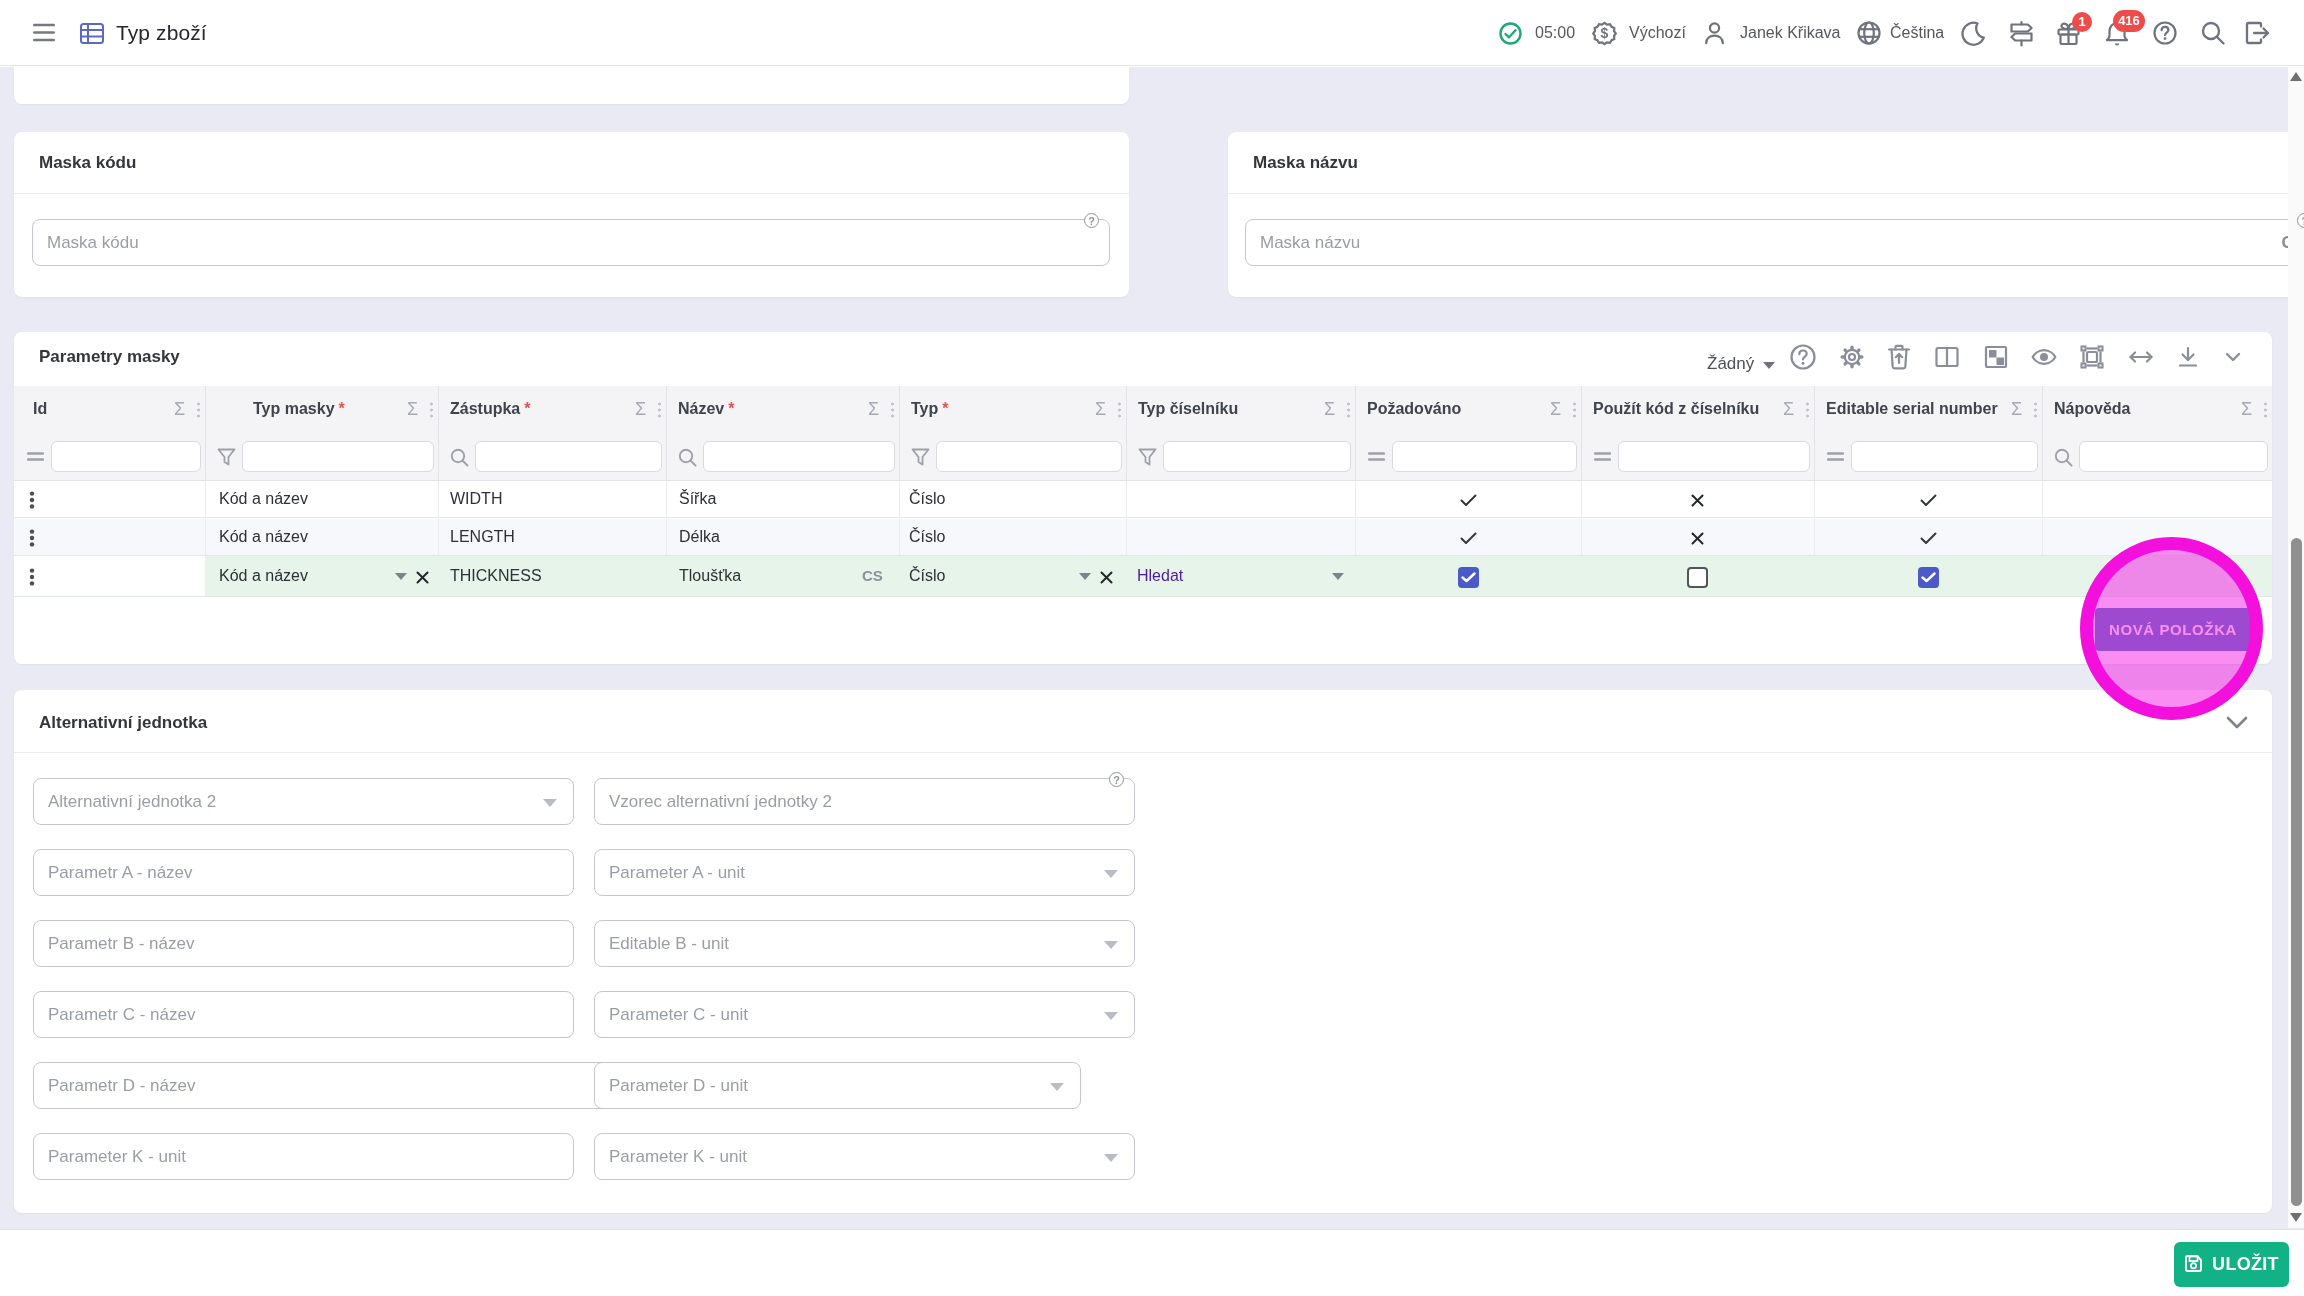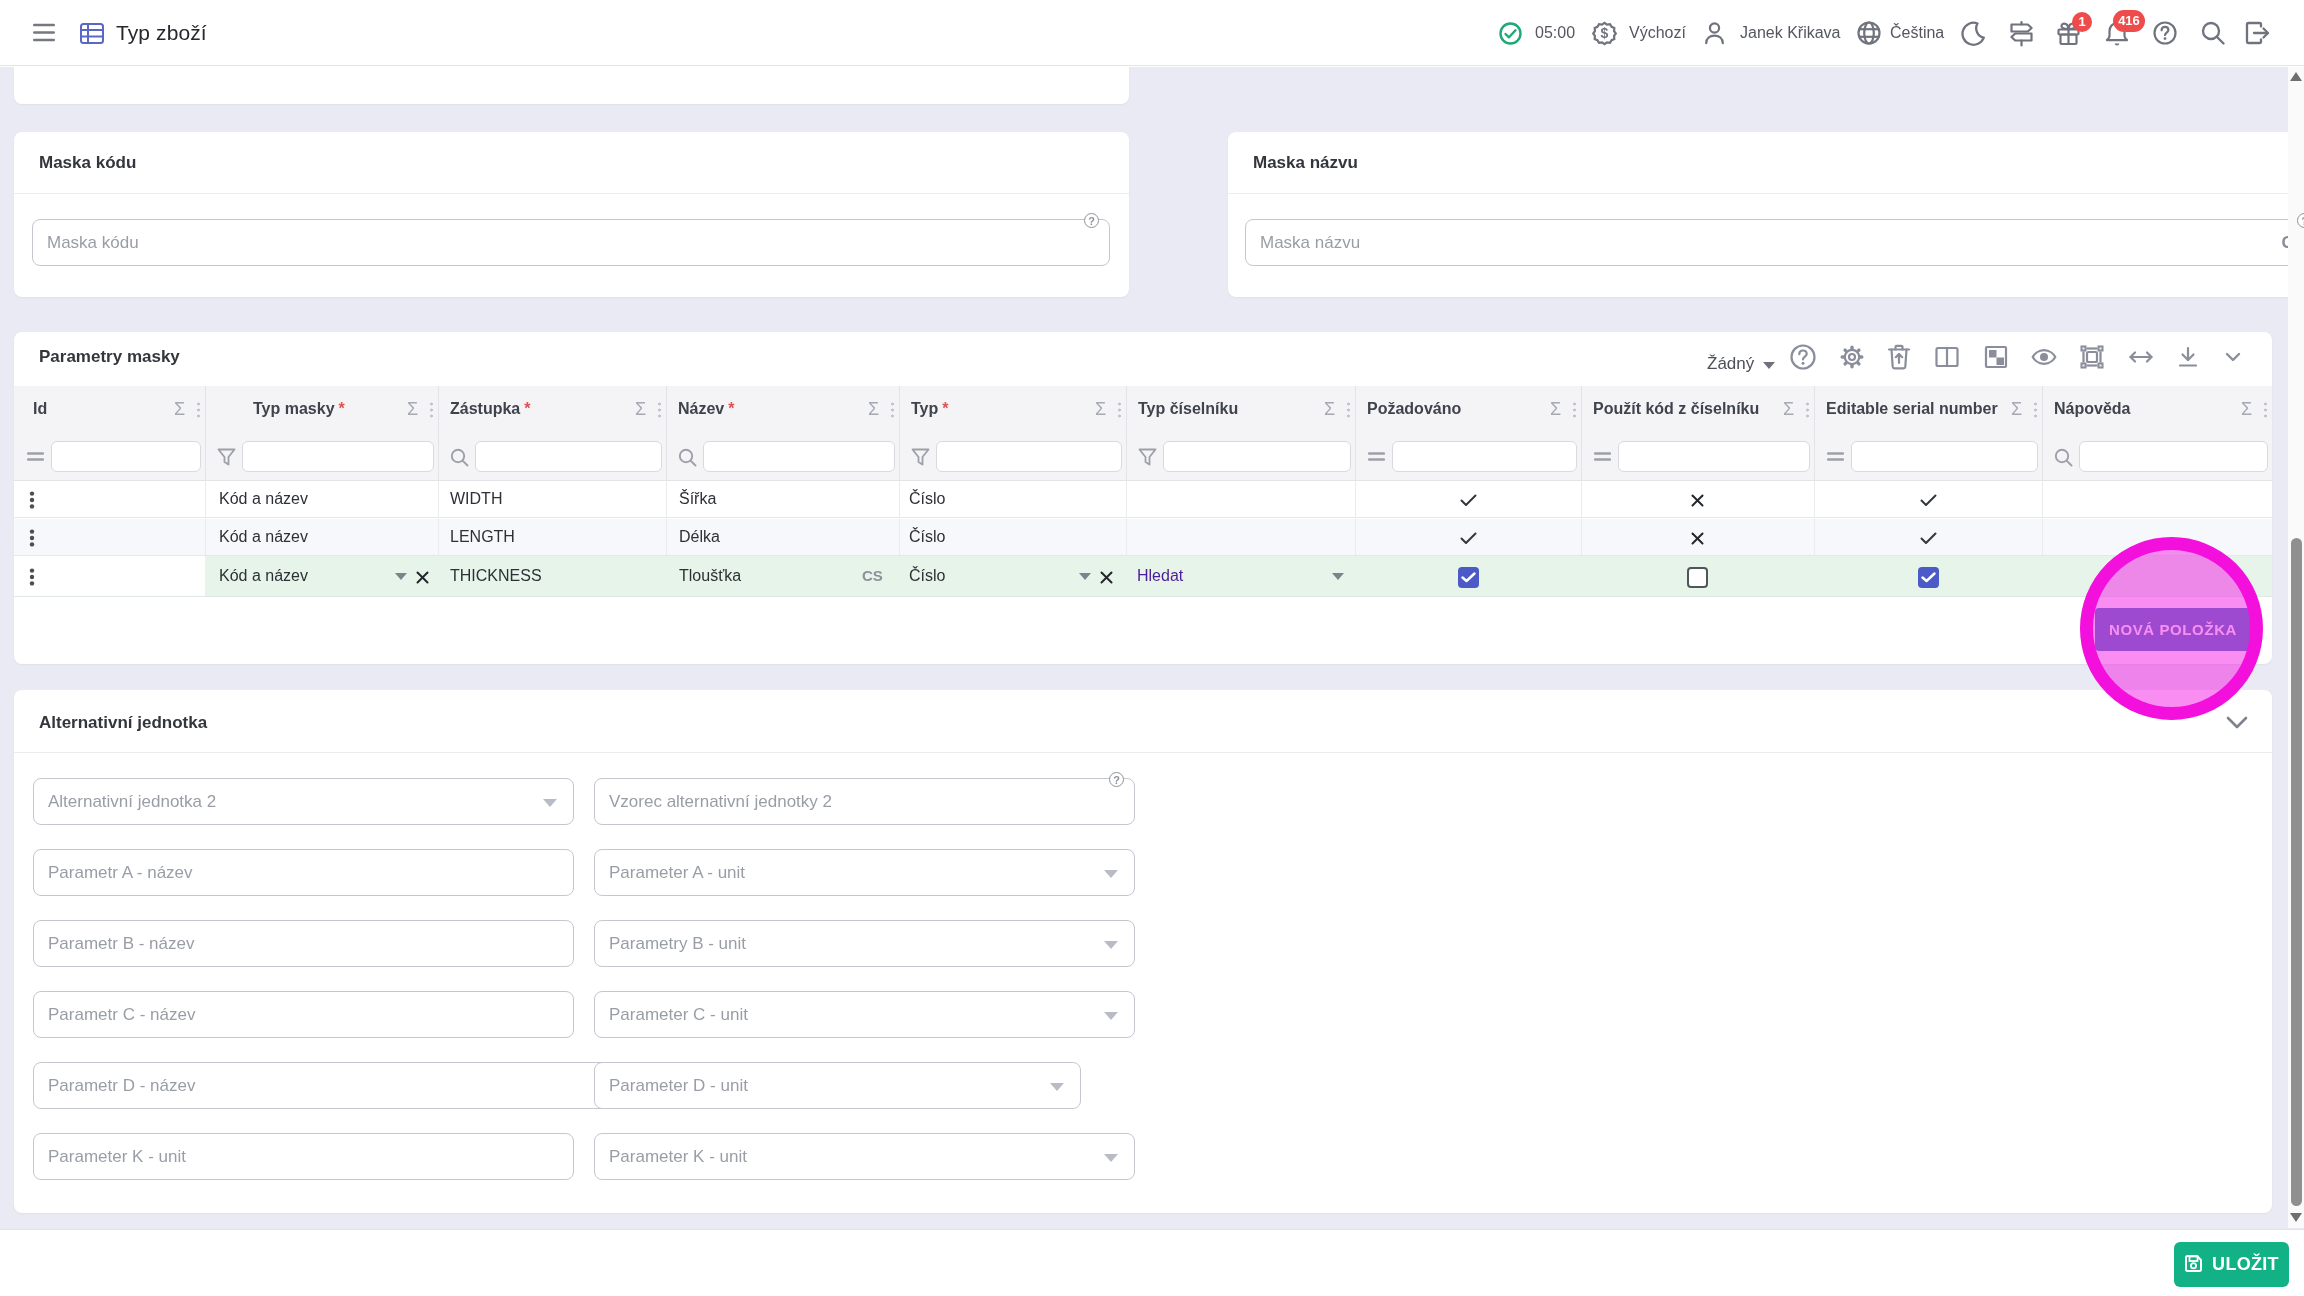--- a/index.html
+++ b/index.html
@@ -499,21 +499,21 @@
           <div class="ph">Parametr A - název</div>
         </div>
         <div class="finput" style="left:580px;top:159px;width:541px;">
           <div class="ph">Parameter A - unit</div>
           <div class="sel-caret" style="right:16px;top:20px;"></div>
         </div>
         <div class="finput" style="left:19px;top:230px;width:541px;">
           <div class="ph">Parametr B - název</div>
         </div>
         <div class="finput" style="left:580px;top:230px;width:541px;">
-          <div class="ph">Parametry B - unit</div>
+          <div class="ph">Editable B - unit</div>
           <div class="sel-caret" style="right:16px;top:20px;"></div>
         </div>
         <div class="finput" style="left:19px;top:301px;width:541px;">
           <div class="ph">Parametr C - název</div>
         </div>
         <div class="finput" style="left:580px;top:301px;width:541px;">
           <div class="ph">Parameter C - unit</div>
           <div class="sel-caret" style="right:16px;top:20px;"></div>
         </div>
         <div class="finput" style="left:19px;top:372px;width:630px;">

